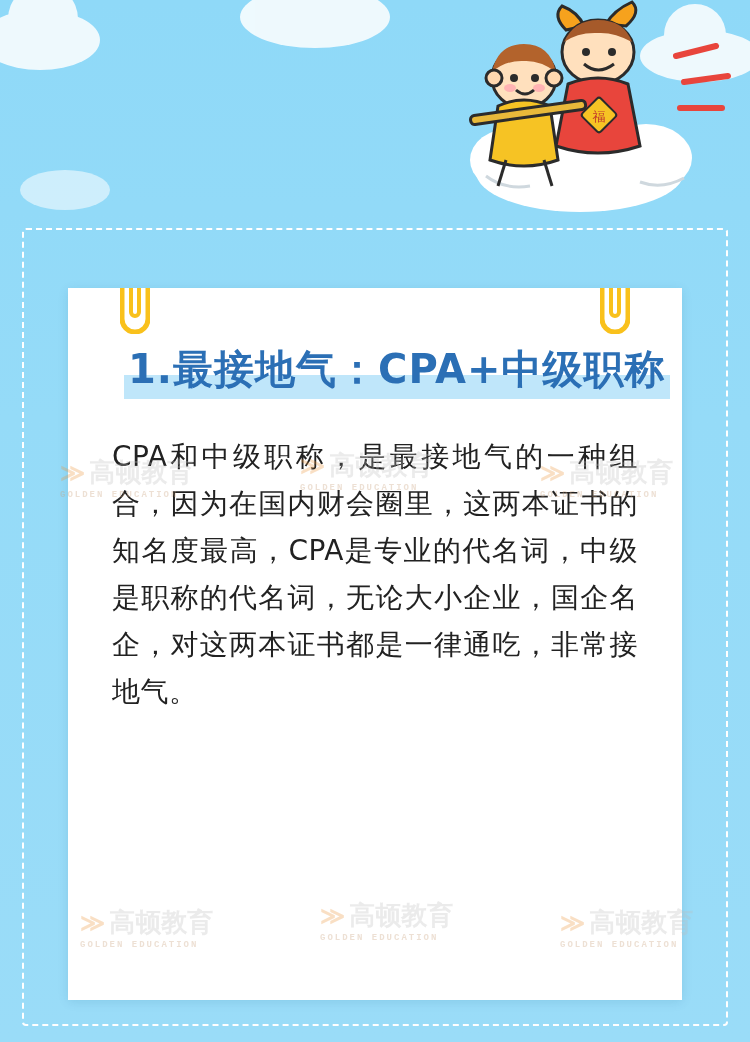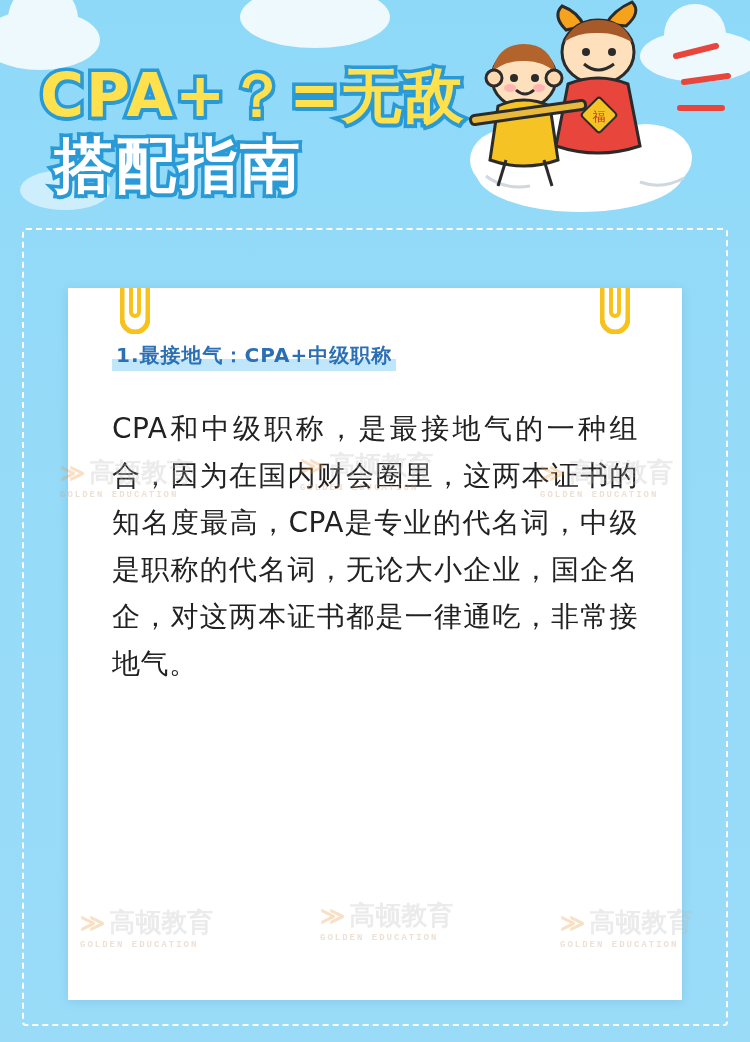--- a/index.html
+++ b/index.html
@@ -117,26 +117,26 @@
 
   .card-inner {
     padding: 54px 44px 20px 44px;
     box-sizing: border-box;
     height: 100%;
   }
 
   .section-heading {
     display: inline-block;
     font-family: "DejaVu Sans", sans-serif;
-    font-size: 20px;
+    font-size: 40px;
     font-weight: bold;
     color: #2b6fb5;
     background: linear-gradient(180deg, rgba(255,255,255,0) 58%, #bfe6fa 58%, #bfe6fa 100%);
     padding: 0 4px 2px 4px;
-    margin: 0 0 34px 0;
+    margin: 0 0 34px 12px;
     letter-spacing: 1px;
     white-space: nowrap;
   }
 
   .para {
     font-family: "DejaVu Sans", sans-serif;
     font-size: 28px;
     line-height: 47px;
     color: #222222;
     margin: 0 0 28px 0;
@@ -177,24 +177,20 @@
 </head>
 <body>
 
 <div class="poster">
 
   <div class="cloud c1"></div>
   <div class="cloud c2"></div>
   <div class="cloud c3"></div>
   <div class="cloud c4"></div>
 
-  <div class="title-block">
-    <div class="title-line l1">CPA+？=无敌</div>
-    <div class="title-line l2">搭配指南</div>
-  </div>
 
   <div class="mascot-wrap">
     <svg width="310" height="230" viewBox="0 0 310 230" xmlns="http://www.w3.org/2000/svg">
 
       <g stroke="#e8453c" stroke-width="6" stroke-linecap="round">
         <line x1="236" y1="56" x2="276" y2="46"></line>
         <line x1="244" y1="82" x2="288" y2="76"></line>
         <line x1="240" y1="108" x2="282" y2="108"></line>
       </g>
 

